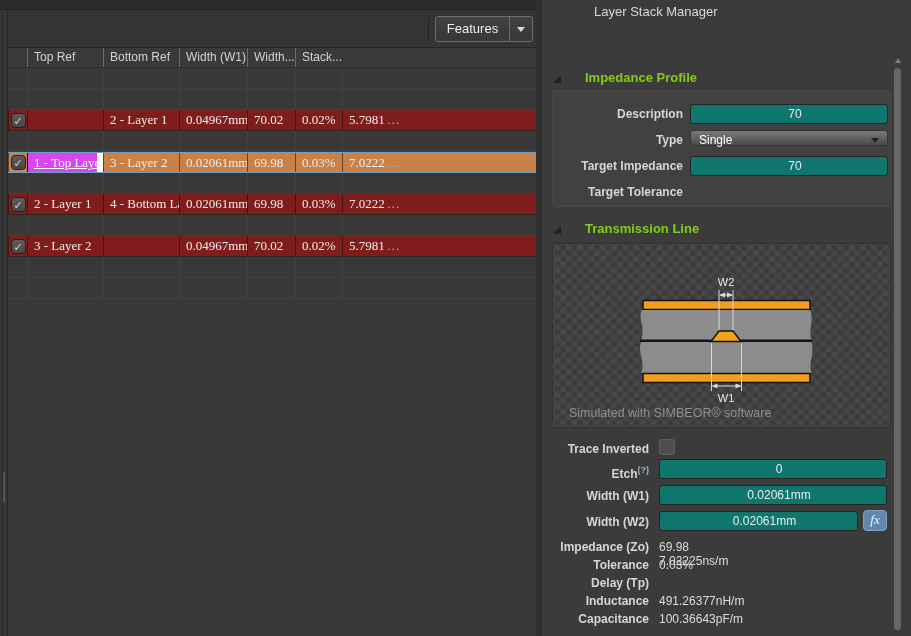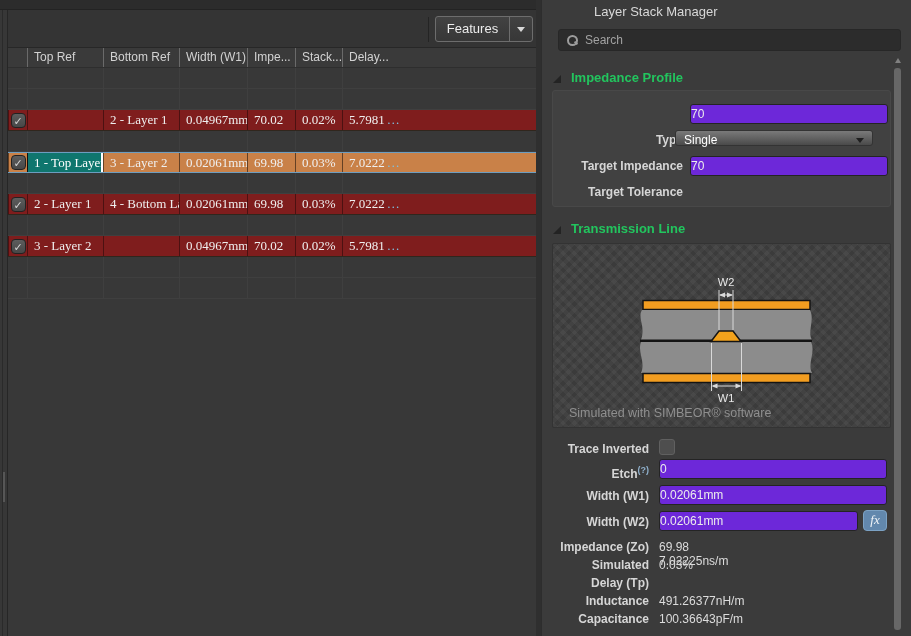--- a/index.html
+++ b/index.html
@@ -28,45 +28,45 @@
   .hc { line-height:19px; padding-left:6px; white-space:nowrap; overflow:hidden; border-left:1px solid #6a6a6a; }
   .hc:first-child { border-left:none; }
   .c0{width:19px;} .c1{width:76px;} .c2{width:76px;} .c3{width:68px;} .c4{width:48px;} .c5{width:47px;} .c6{width:194px;}
   .g-row { display:flex; height:21px; border-bottom:1px solid #3f3f3f; }
   .gc { font-family:"Liberation Serif","DejaVu Serif",serif; font-size:13px; color:#efefef; line-height:19px; padding-left:6px; white-space:nowrap; overflow:hidden; border-left:1px solid #3f3f3f; }
   .gc:first-child { border-left:none; padding-left:0; }
   .g-row.data { background:#7f1d1d; border-bottom:1px solid #30261d; }
   .g-row.data .gc { border-left:1px solid rgba(0,0,0,0.40); }
   .g-row.selected { background:#c98148; border-top:1px solid #6d9dc0; border-bottom:1px solid #6d9dc0; }
   .g-row.selected .gc { border-left:1px solid rgba(0,0,0,0.50); }
-  .edit-cell { background:#0f766e; border-left:1px solid #101010 !important; border-right:2px solid #ffffff; color:#ffffff; }
+  .edit-cell { background:#d946ef; border-left:1px solid #101010 !important; border-right:6px solid #ffffff; color:#ffffff;text-decoration:underline; }
   .cbx-cell { display:flex; align-items:center; justify-content:center; }
   .cbx { position:relative; width:15px; height:15px; border-radius:4px; border:1px solid #222; background:linear-gradient(#5d5d5d,#474747); }
   .cbx::after { content:"✓"; position:absolute; left:2px; top:-2px; font-family:"Liberation Sans",sans-serif; font-size:11px; color:#d6d6d6; }
   .ell { color:#7fc0e0; letter-spacing:1px; padding-left:2px; }
   .seam { position:absolute; left:536px; top:0; width:5px; height:636px; background:#2f2f2f; }
 
   
   .panel { position:absolute; left:541px; top:0; width:370px; height:636px; background:#3b3b3b; border-left:1px solid #2d2d2d; }
   .panel-title { position:absolute; left:16px; top:4px; font-size:13px; color:#d8d8d8;margin-left:36px; }
   .searchbox { position:absolute; left:16px; top:29px; width:343px; height:22px; background:#2c2c2c; border:1px solid #272727; border-radius:3px; display:flex; align-items:center; }
   .search-icon { position:relative; width:10px; height:10px; margin-left:8px; flex:0 0 auto; }
   .search-icon::before { content:""; position:absolute; left:0; top:0; width:7px; height:7px; border:2px solid #9d9d9d; border-radius:50%; }
   .search-icon::after { content:""; position:absolute; left:7px; top:7px; width:4px; height:2px; background:#9d9d9d; transform:rotate(45deg); }
   .search-ph { margin-left:8px; color:#a2a2a2; font-size:12px; }
 
-  .sec-hdr { position:absolute; left:11px; display:flex; align-items:flex-end; gap:10px; font-weight:bold; font-size:13px; color:#22c55e; }
+  .sec-hdr { position:absolute; left:11px; display:flex; align-items:flex-end; gap:24px; font-weight:bold; font-size:13px; color:#84cc16; }
   .tri-sec { width:0; height:0; border-left:8px solid transparent; border-bottom:8px solid #232323; margin-bottom:2px; }
 
   .card { position:absolute; left:10px; width:339px; background:#414141; border:1px solid #484848; border-radius:3px; }
   .card1 { top:90px; height:117px; }
   .f-label { position:absolute; left:0; width:130px; text-align:right; font-size:12px; font-weight:bold; color:#d6d6d6; line-height:20px; }
-  .inputbox { position:absolute; background:#6d28d9; border:1px solid #242424; border-radius:3px; color:#ececec; font-size:12px; line-height:18px; padding-left:0; white-space:nowrap; overflow:hidden; }
+  .inputbox { position:absolute; background:#0f766e; border:1px solid #242424; border-radius:3px; color:#ececec; font-size:12px; line-height:18px; padding-left:12px; white-space:nowrap; overflow:hidden;text-align:center; }
   .card1 .inputbox { left:137px; width:198px; height:20px; }
-  .dropdown { position:absolute; left:122px; width:198px; height:16px; background:linear-gradient(#7a7a7a,#4a4a4a); border:1px solid #333; border-radius:3px; color:#ffffff; font-size:12px; line-height:18px; padding-left:8px; }
+  .dropdown { position:absolute; left:137px; width:198px; height:16px; background:linear-gradient(#7a7a7a,#4a4a4a); border:1px solid #333; border-radius:3px; color:#ffffff; font-size:12px; line-height:18px; padding-left:8px; }
   .dd-arrow { position:absolute; right:8px; top:7px; width:0; height:0; border-left:4px solid transparent; border-right:4px solid transparent; border-top:5px solid #1f1f1f; }
 
   .imgcard { position:absolute; left:10px; top:243px; width:339px; height:185px; border:1px solid #333; border-radius:2px;
     background-color:#3b3b3b;
     background-image:
       repeating-linear-gradient(45deg, rgba(255,255,255,0.035) 0 4px, transparent 4px 8px),
       repeating-linear-gradient(-45deg, rgba(255,255,255,0.035) 0 4px, transparent 4px 8px); }
   .imgcard svg { position:absolute; left:0; top:0; }
 
   .tl-label { position:absolute; left:0; width:107px; text-align:right; font-size:12px; font-weight:bold; color:#d6d6d6; line-height:16px; white-space:nowrap; }
@@ -101,23 +101,22 @@
         </div>
       </div>
     </div>
 
     <div class="grid">
       <div class="g-header">
         <div class="hc c0"></div>
         <div class="hc c1">Top Ref</div>
         <div class="hc c2">Bottom Ref</div>
         <div class="hc c3">Width (W1)</div>
-        <div class="hc c4">Impe...</div>
+        <div class="hc c4">Width...</div>
         <div class="hc c5">Stack...</div>
-        <div class="hc c6">Delay...</div>
       </div>
 
       <div class="g-row empty">
         <div class="gc c0"></div>
           <div class="gc c1"></div>
           <div class="gc c2"></div>
           <div class="gc c3"></div>
           <div class="gc c4"></div>
           <div class="gc c5"></div>
           <div class="gc c6"></div>
@@ -227,31 +226,28 @@
           <div class="gc c4"></div>
           <div class="gc c5"></div>
           <div class="gc c6"></div>
       </div>
     </div>
   </div>
 
   <div class="panel">
     <div class="panel-title">Layer Stack Manager</div>
 
-    <div class="searchbox">
-      <span class="search-icon"></span>
-      <span class="search-ph">Search</span>
-    </div>
 
     <div class="sec-hdr" style="top:70px;">
       <span class="tri-sec"></span>
       <span>Impedance Profile</span>
     </div>
 
     <div class="card card1">
+      <div class="f-label" style="top:13px;">Description</div>
       <div class="inputbox" style="top:13px;">70</div>
 
       <div class="f-label" style="top:39px;">Type</div>
       <div class="dropdown" style="top:39px;">
         <span>Single</span>
         <span class="dd-arrow"></span>
       </div>
 
       <div class="f-label" style="top:65px;">Target Impedance</div>
       <div class="inputbox" style="top:65px;">70</div>
@@ -308,21 +304,21 @@
     <div class="tl-label" style="top:488px;">Width (W1)</div>
     <div class="inputbox tl-input" style="top:485px;">0.02061mm</div>
 
     <div class="tl-label" style="top:514px;">Width (W2)</div>
     <div class="inputbox tl-input" style="top:511px; width:199px;">0.02061mm</div>
     <div class="fx-btn">fx</div>
 
     <div class="tl-label" style="top:539px;">Impedance (Zo)</div>
     <div class="ro-value" style="top:539px;">69.98</div>
 
-    <div class="tl-label" style="top:557px;">Simulated</div>
+    <div class="tl-label" style="top:557px;">Tolerance</div>
     <div class="ro-value" style="top:557px;">0.03%</div>
 
     <div class="tl-label" style="top:575px;">Delay (Tp)</div>
     <div class="ro-value" style="top:553px;">7.02225ns/m</div>
 
     <div class="tl-label" style="top:593px;">Inductance</div>
     <div class="ro-value" style="top:593px;">491.26377nH/m</div>
 
     <div class="tl-label" style="top:611px;">Capacitance</div>
     <div class="ro-value" style="top:611px;">100.36643pF/m</div>

